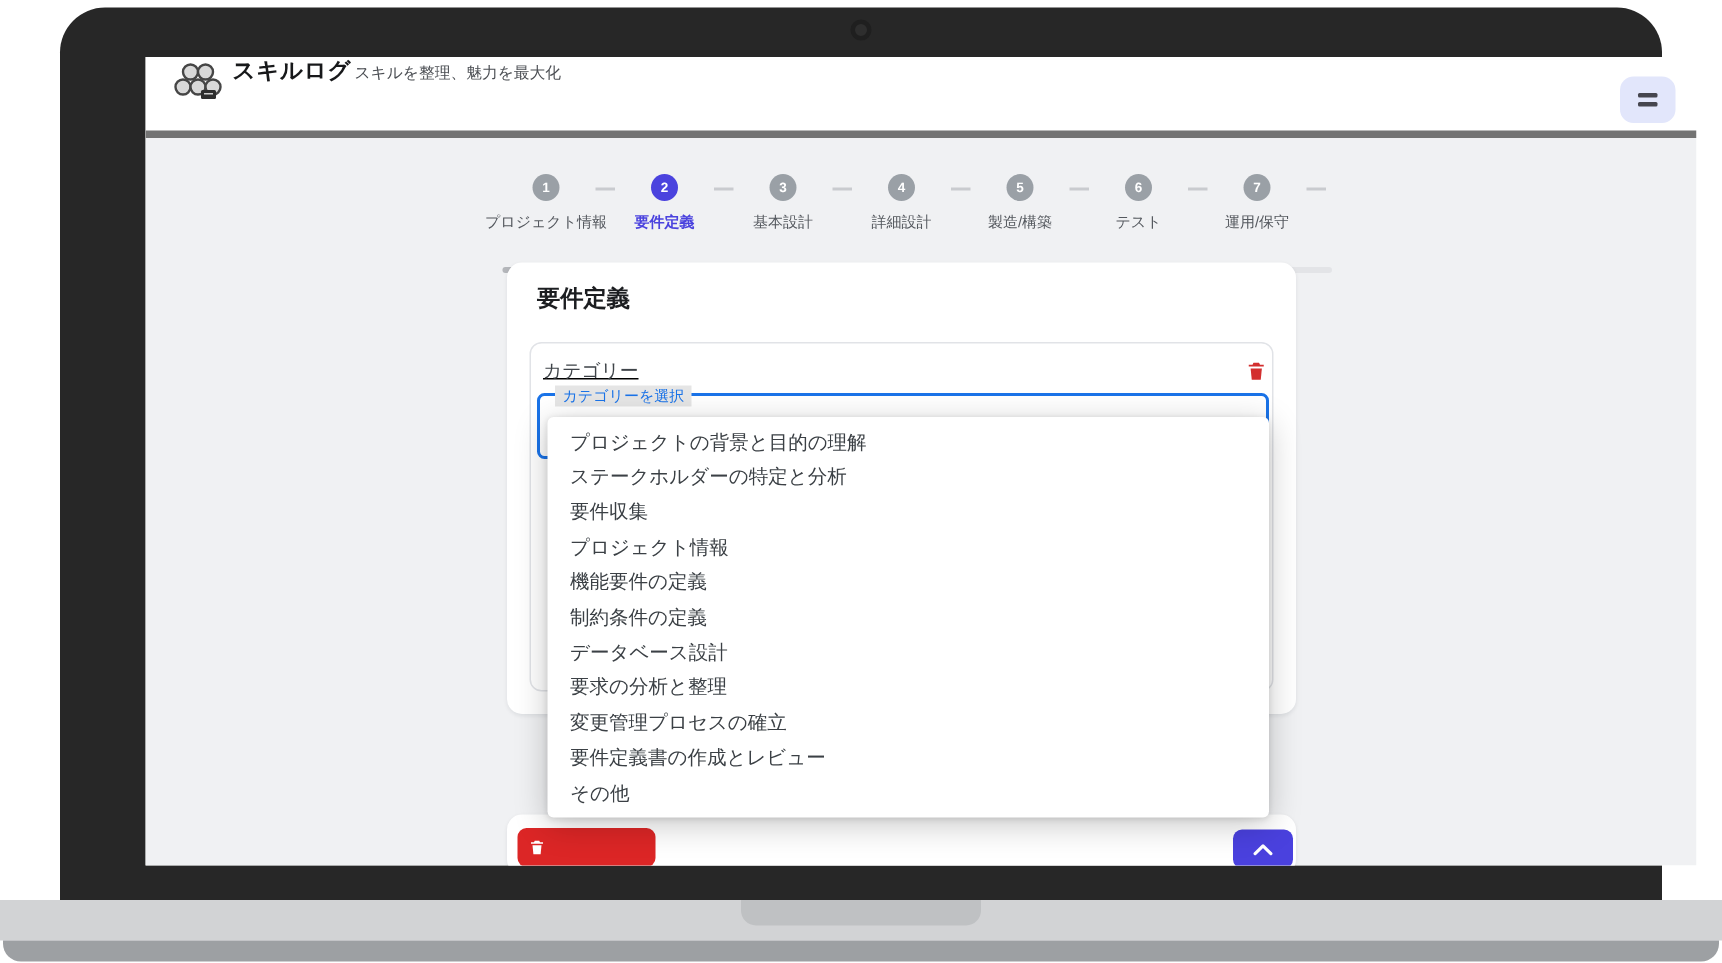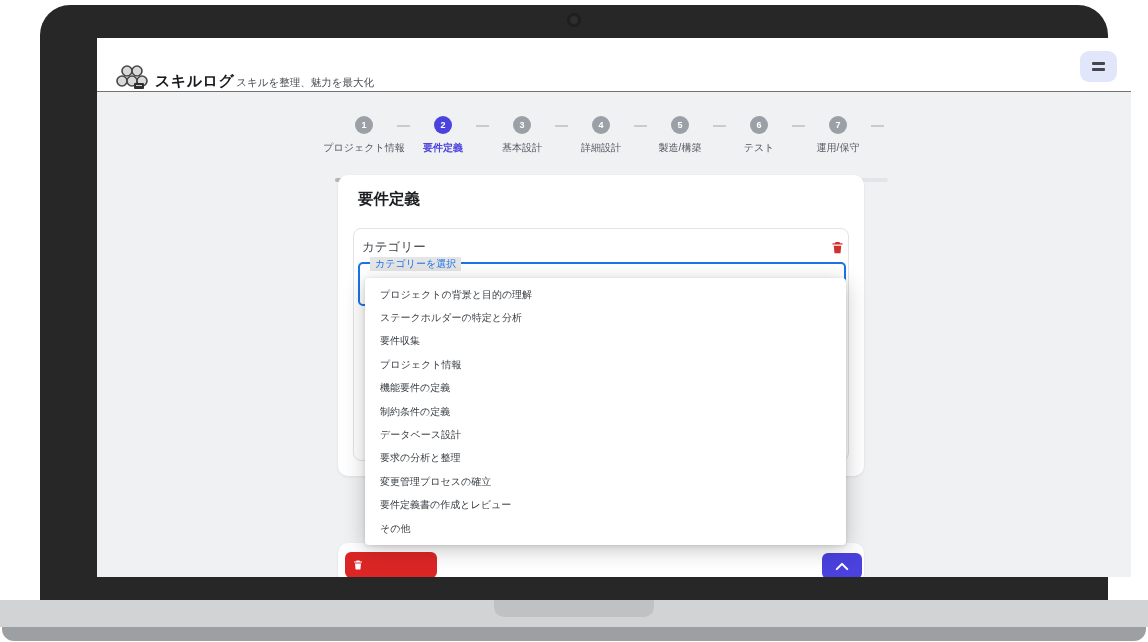--- a/index.html
+++ b/index.html
@@ -19,22 +19,22 @@
            background:#bfc1c3; border-radius:0 0 10px 10px; }
   .base-strip { position:absolute; left:2px; top:627px; width:1144px; height:14px;
                 background:#9da0a3; border-radius:0 0 12px 12px; }
 
   
   .screen { position:absolute; left:57px; top:33px; width:1034px; height:539px;
             background:#ffffff; overflow:hidden; }
 
   
   .app-header { position:absolute; left:0; top:0; width:1034px; height:54px;
-                background:#fff; border-bottom:1px solid #737373;
-                display:flex; align-items:flex-end; }
+                background:#fff; border-bottom:5px solid #737373;
+                display:flex; align-items:flex-start; }
   .logo { margin-left:18px; width:34px; height:30px; flex:0 0 auto; }
   .title-wrap { display:flex; align-items:baseline; margin-left:6px; }
   .app-title { font-size:15px; font-weight:bold; color:#17181a; letter-spacing:.5px; }
   .tagline { font-size:10.5px; color:#4b4e53; margin-left:2px; }
   .menu-btn { position:absolute; left:983px; top:13px; width:37px; height:31px;
               background:#e2e6fb; border:none; border-radius:9px; cursor:pointer;
               display:flex; flex-direction:column; align-items:center; justify-content:center; gap:3px; }
   .menu-btn .bar { width:13px; height:3px; background:#45454e; border-radius:1px; }
 
   
@@ -58,36 +58,36 @@
               border-radius:2px; background:#b4b6ba; cursor:grab; }
 
   
   .main-card { position:absolute; left:241px; top:83px; width:526px; height:301px;
                background:#fff; border-radius:10px; box-shadow:0 1px 3px rgba(16,24,40,.08); }
   .section-title { position:absolute; left:20px; top:14px; font-size:15.5px;
                    font-weight:bold; color:#1c1e21; }
   .inner-card { position:absolute; left:15px; top:53px; width:496px; height:233px;
                 background:#fff; border:1px solid #e1e3e7; border-radius:8px; }
   .field-row { position:absolute; left:8px; right:3px; top:10px;
-               display:flex; justify-content:space-between; align-items:center; }
+               display:flex; justify-content:space-between; align-items:center;text-decoration:underline; }
   .field-label { font-size:12.5px; font-weight:500; color:#3f4449; }
   .trash-btn { background:none; border:none; cursor:pointer; color:#d32f2f;
                width:16px; height:16px; padding:0; }
   .select-box { position:absolute; left:4px; right:2px; top:33px; height:44px;
                 background:#fff; border:2px solid #1a73e8; border-radius:5px; cursor:pointer; }
   .float-label { position:absolute; left:10px; top:-7px; font-size:10px; color:#1a73e8;
                  background:#e5e5e5; padding:0 5px; white-space:nowrap; }
 
   
   .dropdown { position:absolute; left:268px; top:186px; width:481px; z-index:10;
               background:#fff; border-radius:4px; padding:5px 0;
               box-shadow:0 5px 22px rgba(0,0,0,.22), 0 1px 4px rgba(0,0,0,.12);
               list-style:none; }
   .dropdown li { height:23.4px; display:flex; align-items:center; padding-left:15px;
-                 font-size:10px; color:#3b4045; cursor:pointer; }
+                 font-size:13px; color:#3b4045; cursor:pointer; }
 
   
   .bottom-card { position:absolute; left:241px; top:451px; width:526px; height:40px;
                  background:#fff; border-radius:10px; box-shadow:0 1px 3px rgba(16,24,40,.08); z-index:1; }
   .del-btn { position:absolute; left:7px; top:9px; width:92px; height:26px;
              background:#dc2626; border:none; border-radius:6px; cursor:pointer;
              display:flex; align-items:center; color:#fff; padding-left:7px; }
   .up-btn { position:absolute; right:2px; top:10px; width:40px; height:26px;
             background:#4a41de; border:none; border-radius:6px; cursor:pointer;
             display:flex; align-items:center; justify-content:center; color:#fff; }

